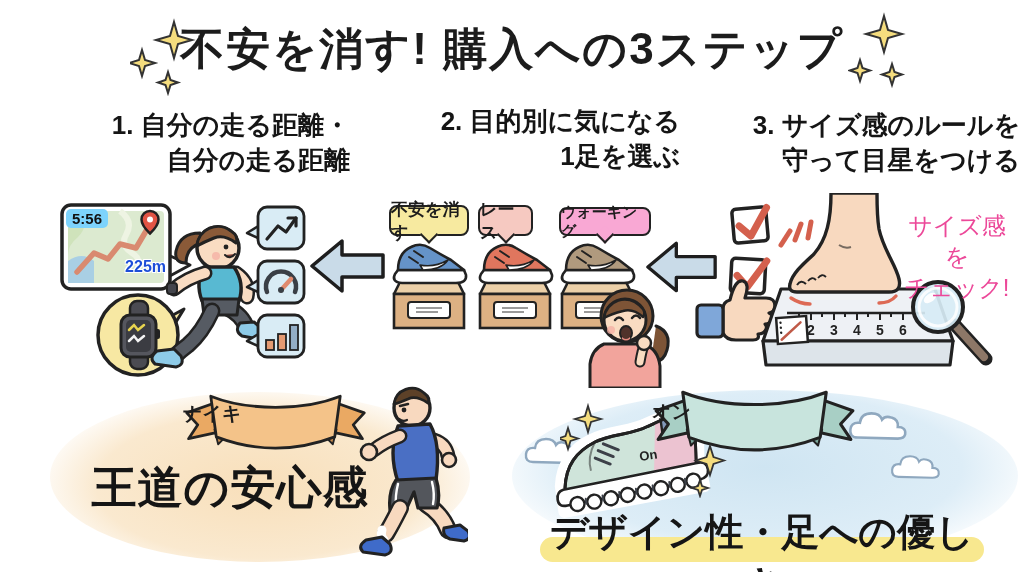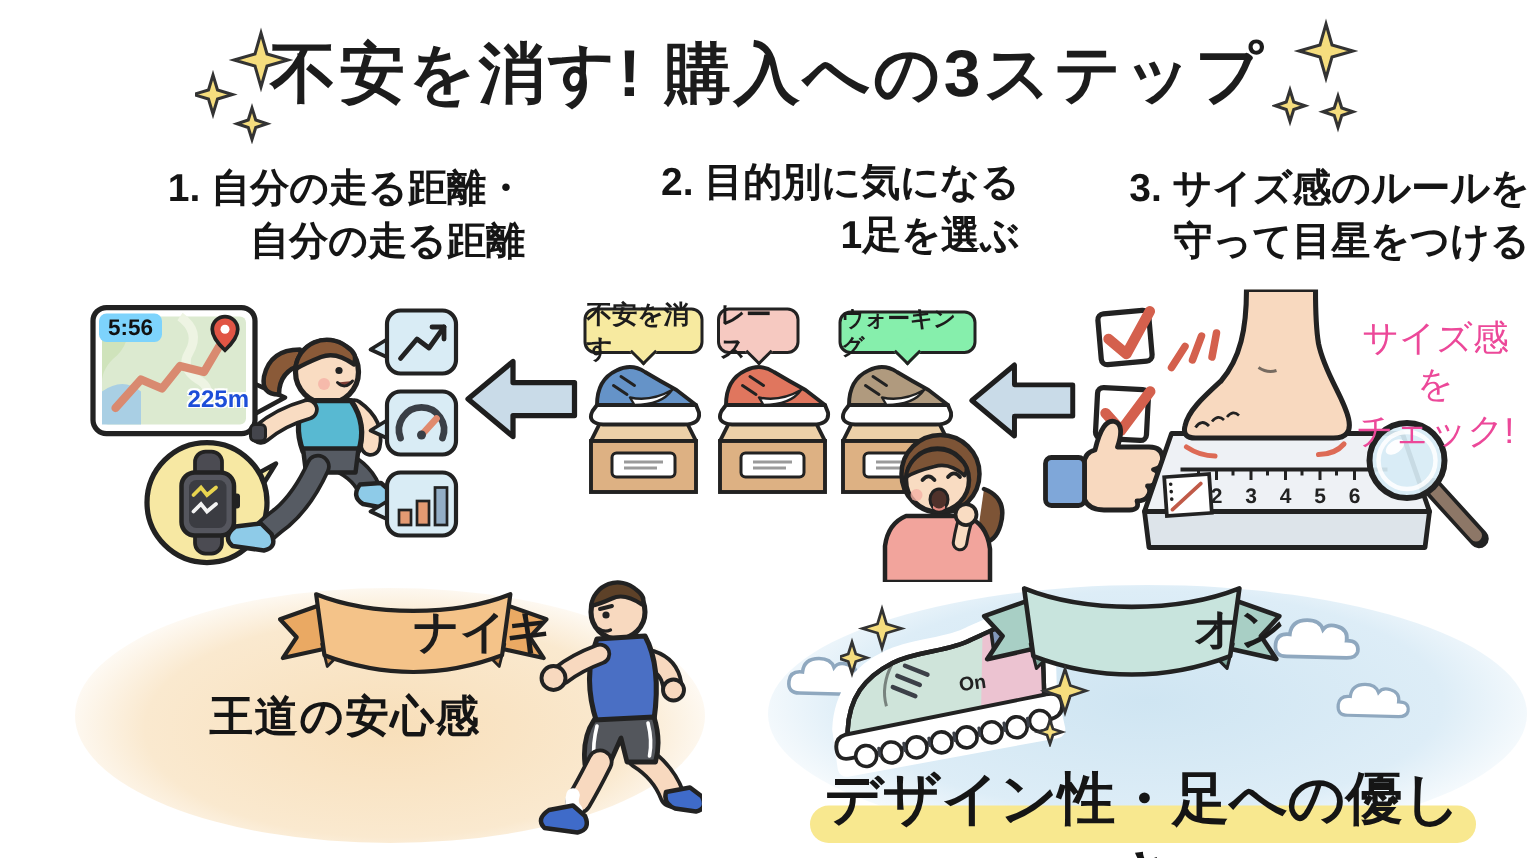--- a/index.html
+++ b/index.html
@@ -35,44 +35,44 @@
     display:flex;align-items:center;justify-content:center;
     font-weight:800;font-size:17px;color:#1c1c1c;
   }
   .shoe-label::after{
     content:'';position:absolute;bottom:-7px;left:50%;width:11px;height:11px;
     background:inherit;border-right:2.5px solid #222;border-bottom:2.5px solid #222;
     transform:translateX(-50%) rotate(45deg);
   }
   .lab-daily{left:389px;top:205px;width:80px;height:31px;background:#f7eaa0;}
   .lab-race{left:478px;top:205px;width:55px;height:31px;background:#f6c9c1;}
-  .lab-walk{left:559px;top:207px;width:92px;height:29px;background:#86efac;font-size:15px;}
+  .lab-walk{left:559px;top:207px;width:92px;height:29px;background:#f9a8d4;font-size:15px;}
   
   .map-time{
     left:66px;top:209px;z-index:6;background:#7dd3fc;border-radius:5px;padding:1px 6px;
     font-size:15px;font-weight:700;color:#111;
   }
   .map-dist{
     left:104px;top:258px;width:62px;z-index:6;text-align:right;
     font-size:16px;font-weight:800;color:#1d4ed8;
     text-shadow:-1px -1px 0 #fff,1px -1px 0 #fff,-1px 1px 0 #fff,1px 1px 0 #fff;
   }
   .size-note{
     left:898px;top:210px;width:118px;z-index:6;text-align:center;
     font-size:24px;font-weight:400;line-height:1.3;color:#ec4899;
   }
   
   .ribbon-box{z-index:4;}
   .ribbon-label{
-    position:absolute;left:0;top:13px;width:100%;text-align:right;
-    font-size:30px;font-weight:800;color:#1c1c1c;
+    position:absolute;left:0;top:13px;width:100%;text-align:left;
+    font-size:19px;font-weight:800;color:#1c1c1c;
   }
   .caption-left{
     left:80px;top:458px;width:300px;text-align:center;z-index:5;
-    font-size:29px;font-weight:900;color:#151515;letter-spacing:1px;
+    font-size:45px;font-weight:900;color:#151515;letter-spacing:1px;
   }
   .caption-right{
     left:538px;top:507px;width:448px;text-align:center;z-index:5;
     font-size:38px;font-weight:900;color:#151515;
   }
   .caption-right-highlight{
     left:540px;top:537px;width:444px;height:25px;border-radius:13px;
     background:#f8e88f;z-index:4;
   }
   svg{display:block;}

